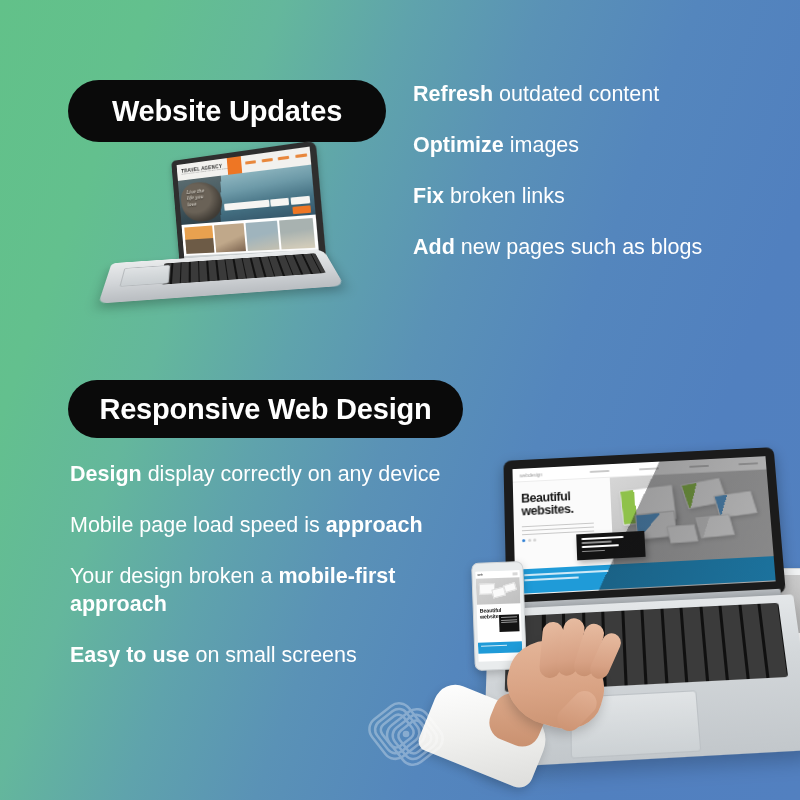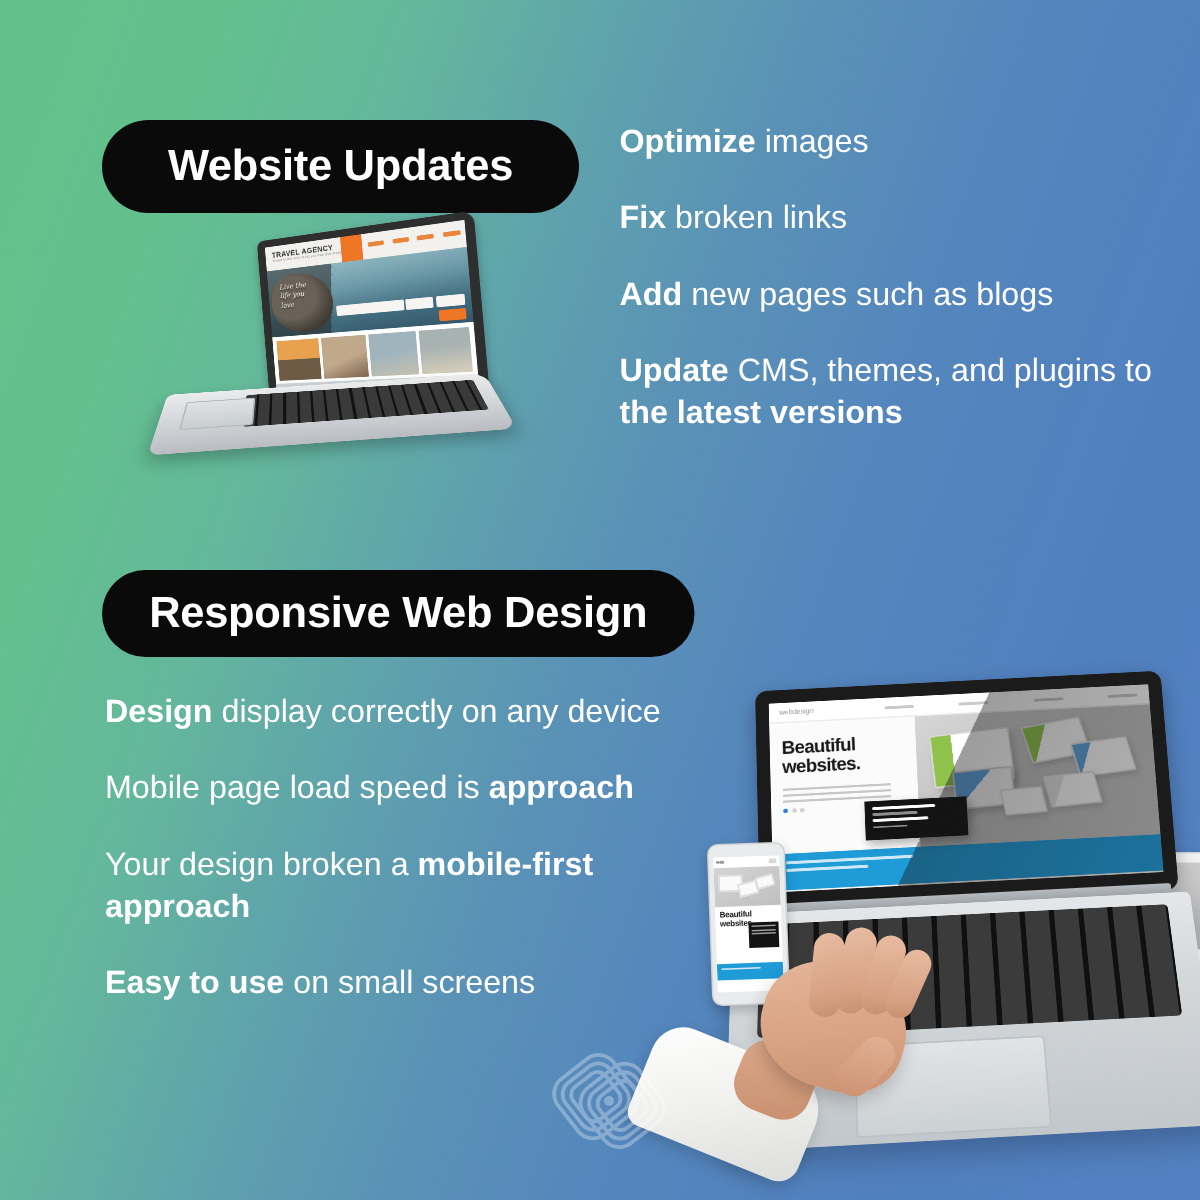--- a/index.html
+++ b/index.html
@@ -436,30 +436,30 @@
     </div>
 
     <div class="lt-base">
       <div class="lt-keys"></div>
       <div class="lt-pad"></div>
     </div>
   </div>
 
   <div class="bullets" id="bullets-updates">
     <div class="bullet-line">
+      <b>Refresh</b><span> outdated content</span>
+    </div>
+    <div class="bullet-line">
       <b>Optimize</b><span> images</span>
     </div>
     <div class="bullet-line">
       <b>Fix</b><span> broken links</span>
     </div>
     <div class="bullet-line">
       <b>Add</b><span> new pages such as blogs</span>
-    </div>
-    <div class="bullet-line">
-      <b>Update</b><span> CMS, themes, and plugins to </span><b>the latest versions</b>
     </div>
   </div>
 
   <div class="pill" id="pill-responsive-web-design">Responsive Web Design</div>
 
   <div class="bullets" id="bullets-responsive">
     <div class="bullet-line">
       <b>Design</b><span> display correctly on any device</span>
     </div>
     <div class="bullet-line">

